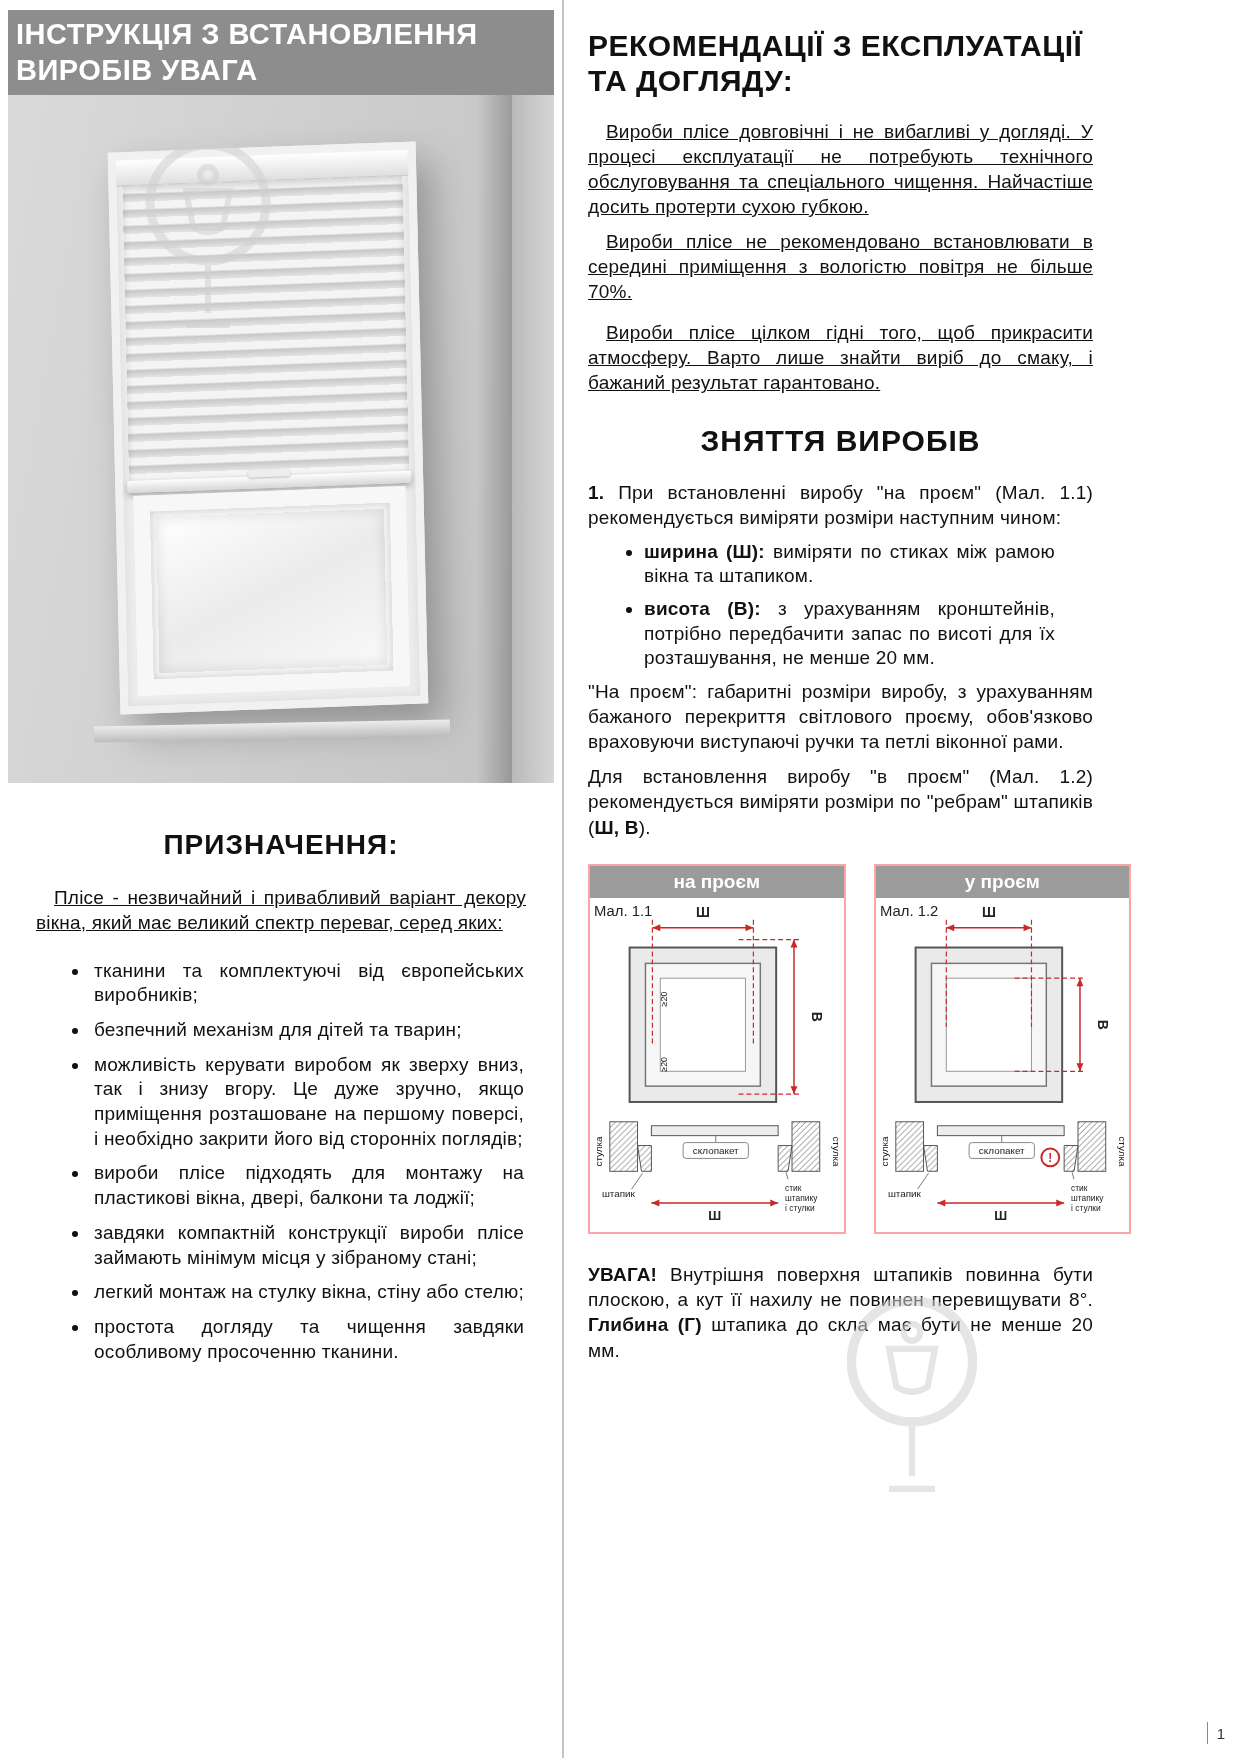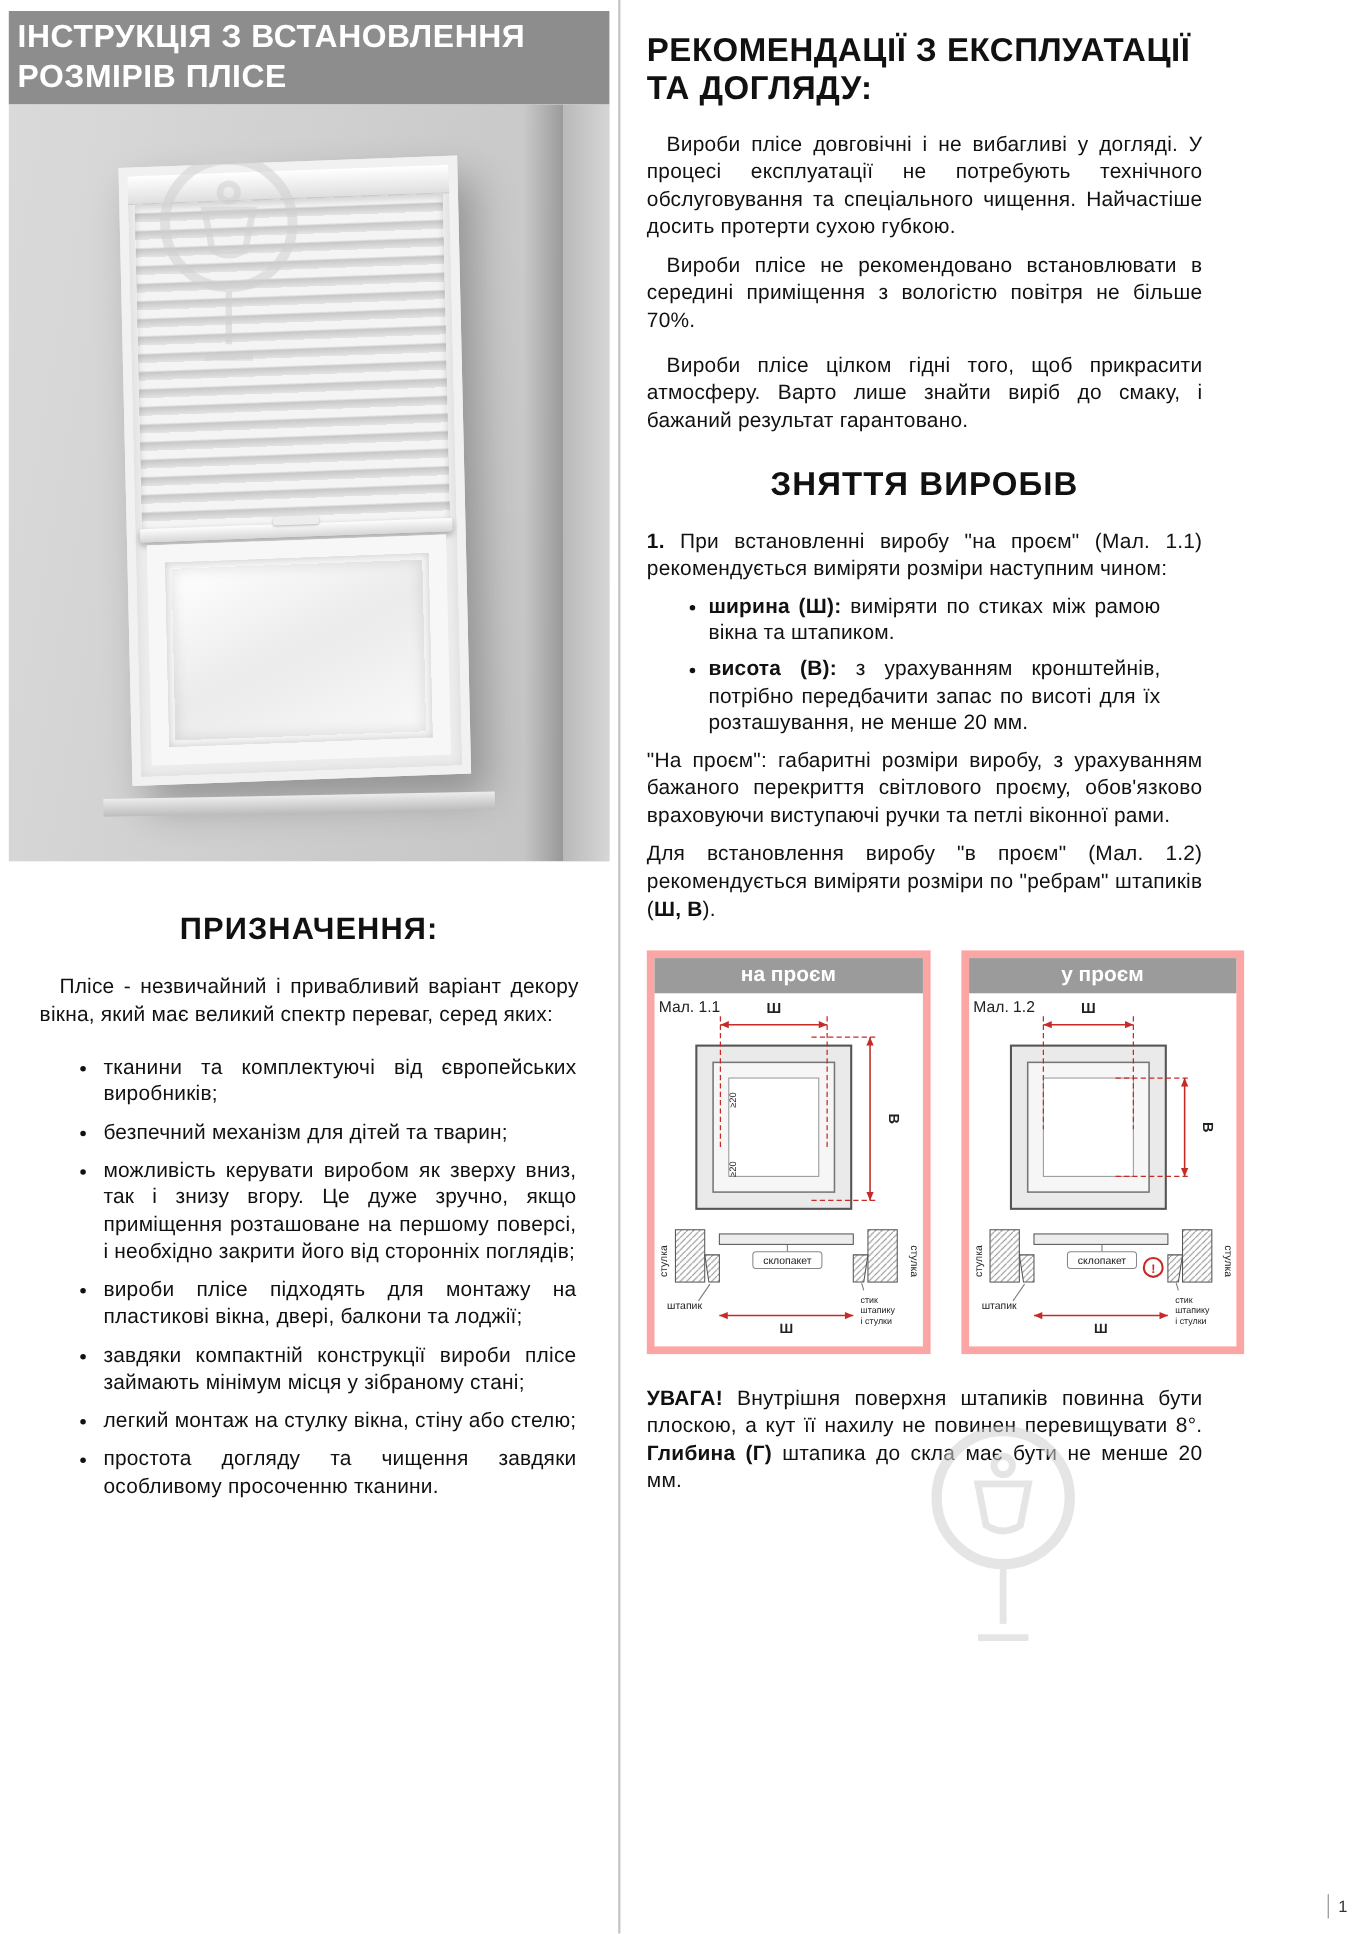--- a/index.html
+++ b/index.html
@@ -61,38 +61,38 @@
   .watermark{position:absolute;opacity:.55;pointer-events:none;}
   .wm-top{left:118px;top:28px;width:164px;height:230px;}
   .wm-bottom{left:822px;top:1278px;width:180px;height:240px;}
   .wm-thick{fill:none;stroke:var(--watermark-gray,#d0d0d0);stroke-width:9;}
   .wm-thin{fill:none;stroke:var(--watermark-gray,#d0d0d0);stroke-width:6;}
 
   .purpose-title{font-size:28px;font-weight:bold;text-align:center;
     margin:46px 0 24px;letter-spacing:1px;}
   .left-text{padding:0 28px;}
   .jp{font-size:19px;line-height:1.32;text-align:justify;letter-spacing:.2px;margin:0 0 10px;}
-  .indent{text-indent:18px;}
+  .indent{text-indent:18px;text-decoration:underline;}
   ul.bullets{margin:24px 0 0;padding:0 30px 0 82px;}
   ul.bullets li{margin-bottom:10px;font-size:19px;line-height:1.3;
     text-align:justify;letter-spacing:.2px;padding-left:4px;}
 
   
   .right-col{position:absolute;left:588px;top:28px;width:543px;}
   .care-title{font-size:30px;font-weight:bold;text-align:left;line-height:1.18;
     margin:0 0 20px;letter-spacing:.5px;width:505px;}
   .right-col .jp{width:505px;}
   .measure-title{font-size:30px;font-weight:bold;text-align:center;
     margin:28px 0 22px;letter-spacing:1px;width:505px;}
   ul.right-bullets{margin:0 0 6px;padding:0 38px 0 56px;width:505px;}
   ul.right-bullets li{margin-bottom:8px;font-size:19px;line-height:1.3;
     text-align:justify;letter-spacing:.2px;}
 
   .diagrams{display:flex;gap:28px;margin:24px 0 0;}
-  .diagram{width:297px;border:7px solid #fca5a5;background:#fff;}
+  .diagram{width:297px;border:2px solid #fca5a5;background:#fff;}
   .diagram-header{background:var(--diagram-header-gray,#9b9b9b);color:#fff;
     font-weight:bold;font-size:19px;text-align:center;padding:5px 0;}
   .dia-svg{display:block;width:100%;height:auto;}
 
   .frame-outer{fill:#eaeaea;stroke:#555;stroke-width:2;}
   .frame-sash{fill:#f6f6f6;stroke:#777;stroke-width:1.5;}
   .frame-glass{fill:#ffffff;stroke:#999;stroke-width:1;}
   .dim-line{stroke:var(--accent-red,#c62b28);stroke-width:1.5;fill:none;}
   .dim-dash{stroke:var(--accent-red,#c62b28);stroke-width:1.2;stroke-dasharray:5 3;fill:none;}
   .dim-arrow{fill:var(--accent-red,#c62b28);}
@@ -112,21 +112,21 @@
 </head>
 <body>
 
 <div class="page">
   <div class="col-divider"></div>
 
   <div class="left-col">
 
     <div class="left-header">
       <div>ІНСТРУКЦІЯ З ВСТАНОВЛЕННЯ</div>
-      <div>РОЗМІРІВ ПЛІСЕ</div>
+      <div>ВИРОБІВ УВАГА</div>
     </div>
 
     <div class="photo">
       <div class="wall-edge"></div>
       <div class="wall-face"></div>
 
       <div class="window">
         <div class="top-rail"></div>
         <div class="pleats">
           <div class="pleat-rail">

